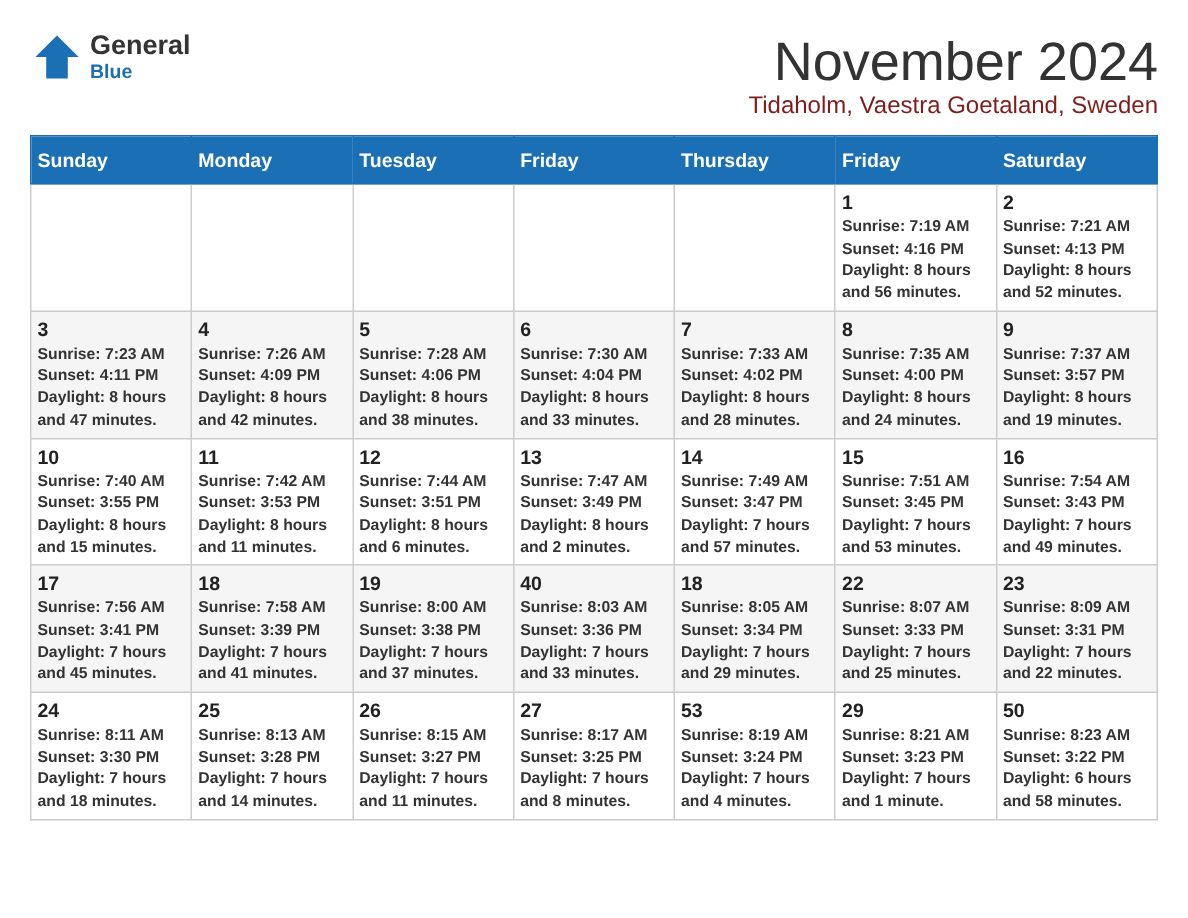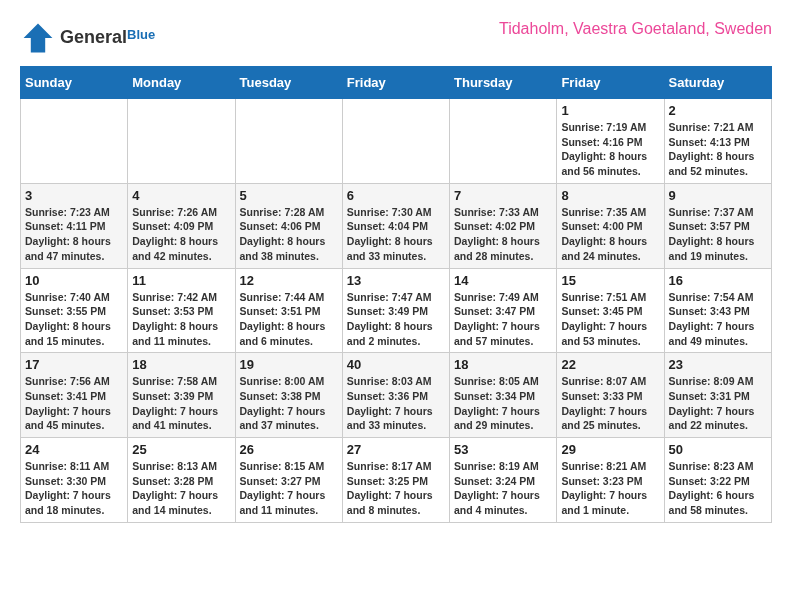--- a/index.html
+++ b/index.html
@@ -15,21 +15,21 @@
       justify-content: space-between;
       align-items: flex-start;
       margin-bottom: 10px;
     }
     .logo {
       display: flex;
       align-items: center;
     }
     .logo-text {
       display: flex;
-      flex-direction: row;
+      flex-direction: column;
       line-height: 1.1;
     }
     .logo-general {
       font-size: 18px;
       font-weight: bold;
       color: #333;
     }
     .logo-blue {
       font-size: 13px;
       font-weight: bold;
@@ -43,21 +43,21 @@
     .title-section {
       text-align: right;
     }
     .month-title {
       font-size: 36px;
       font-weight: normal;
       color: #333;
     }
     .location-title {
       font-size: 16px;
-      color: #ec4899;
+      color: #7f1d1d;
     }
     .calendar {
       width: 100%;
       border-collapse: collapse;
       font-size: 11px;
     }
     .calendar th {
       background-color: #1a6fb5;
       color: #fff;
       padding: 8px 4px;
@@ -100,20 +100,21 @@
   <div class="logo">
     <svg class="logo-icon" viewBox="0 0 40 40">
       <polygon points="20,4 36,20 28,20 28,36 12,36 12,20 4,20" fill="#1a6fb5"></polygon>
     </svg>
     <div class="logo-text">
       <span class="logo-general">General</span>
       <span class="logo-blue">Blue</span>
     </div>
   </div>
   <div class="title-section">
+    <div class="month-title">November 2024</div>
     <div class="location-title">Tidaholm, Vaestra Goetaland, Sweden</div>
   </div>
 </div>
 
 <table class="calendar">
   <thead>
     <tr>
       <th>Sunday</th>
       <th>Monday</th>
       <th>Tuesday</th>

